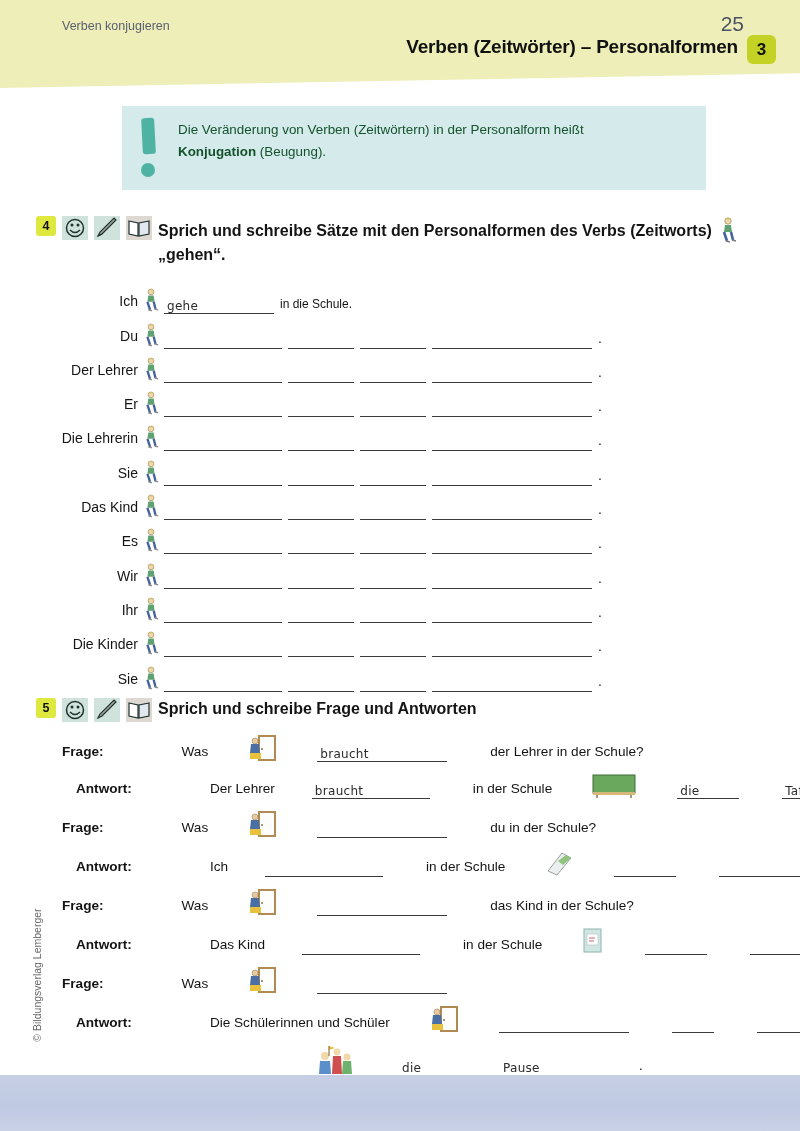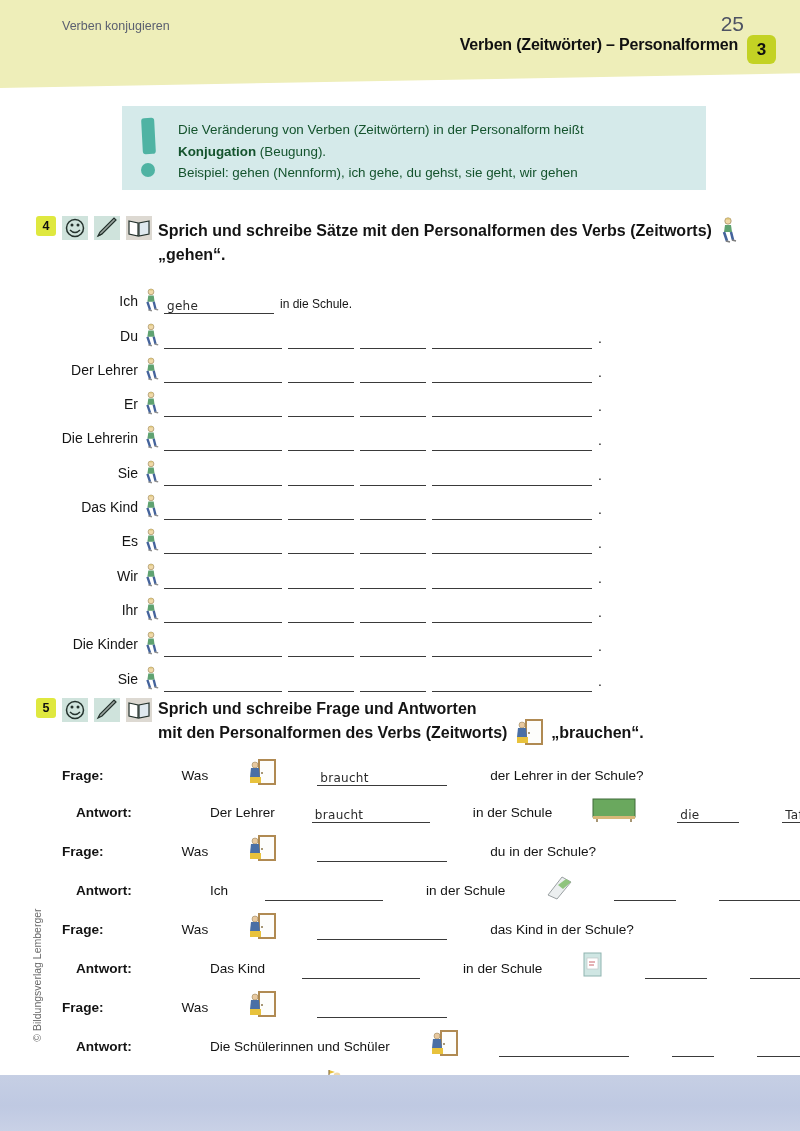--- a/index.html
+++ b/index.html
@@ -15,21 +15,21 @@
     position:absolute;left:0;top:0;width:800px;height:96px;
     background:#eeeeb9;
   }
   .header-band:after{
     content:"";position:absolute;left:0;bottom:-26px;width:800px;height:34px;
     background:#ffffff;
     transform:skewY(-1.05deg);transform-origin:left bottom;
   }
   .header-title{
     position:absolute;right:62px;top:36px;
-    font-size:16px;font-weight:bold;letter-spacing:-0.2px;white-space:nowrap;
+    font-size:19px;font-weight:bold;letter-spacing:-0.2px;white-space:nowrap;
     color:#111;
   }
   .chapter-badge{
     position:absolute;right:24px;top:35px;
     width:29px;height:29px;border-radius:6px;background:#c3d224;
     color:#111;font-size:17px;font-weight:bold;
     display:flex;align-items:center;justify-content:center;
   }
 
   
@@ -122,21 +122,20 @@
 <div class="chapter-badge">3</div>
 
 <div class="infobox">
   <div class="excl">
     <div class="bar"></div>
       <div class="dot"></div>
   </div>
   <div class="infobox-text">
     <div>Die Veränderung von Verben (Zeitwörtern) in der Personalform heißt</div>
     <div><b>Konjugation</b><span> (Beugung).</span></div>
-    <div>Beispiel: gehen (Nennform), ich gehe, du gehst, sie geht, wir gehen</div>
   </div>
 </div>
 
 <div class="ex4">
   <div class="ex-head" style="padding-left:36px;">
     <div class="ex-num">4</div>
     <div class="task-icon ico-speak">
       <svg width="26" height="24" viewBox="0 0 26 24">
         <circle cx="13" cy="12" r="8.5" fill="none" stroke="#23312c" stroke-width="1.5"></circle>
         <circle cx="10" cy="9" r="1.5" fill="#23312c"></circle>
@@ -371,33 +370,20 @@
       </svg>
     </div>
     <div class="task-icon ico-read">
       <svg width="26" height="24" viewBox="0 0 26 24">
         <path d="M3 5 L12 7 L12 20 L3 18 Z" fill="#fff" stroke="#23312c" stroke-width="1.2"></path>
         <path d="M23 5 L13 7 L13 20 L23 18 Z" fill="#dfe9ef" stroke="#23312c" stroke-width="1.2"></path>
       </svg>
     </div>
     <div class="ex-title">
       <div>Sprich und schreibe Frage und Antworten</div>
-      <div>
-        <span>mit den Personalformen des Verbs (Zeitworts)</span>
-        <span class="clip clip-door" style="display:inline-block;vertical-align:-8px;">
-          <svg width="30" height="28" viewBox="0 0 30 28">
-            <rect x="12" y="2" width="16" height="24" fill="#fdfdfb" stroke="#b08a52" stroke-width="2"></rect>
-            <circle cx="8" cy="7" r="3" fill="#e8c9a0" stroke="#8a7448" stroke-width=".5"></circle>
-            <path d="M4 10 l8 0 l1 9 l-10 0z" fill="#4a6fa5"></path>
-            <path d="M3 19 l11 0 l0 6 l-11 0z" fill="#e8c23c"></path>
-            <circle cx="15" cy="15" r="1" fill="#8a7448"></circle>
-          </svg>
-        </span>
-        <span>„brauchen“.</span>
-      </div>
     </div>
   </div>
 
   <div id="ex5-rows" style="margin-top:12px;">
       <div class="qa-row" style="padding-left: 62px;">
         <div class="qa-label">Frage:</div>
         <div class="sp3"></div>
         <div class="qa-text">Was</div>
         <span class="clip clip-door"><svg width="30" height="28" viewBox="0 0 30 28">
             <rect x="12" y="2" width="16" height="24" fill="#fdfdfb" stroke="#b08a52" stroke-width="2"></rect>

